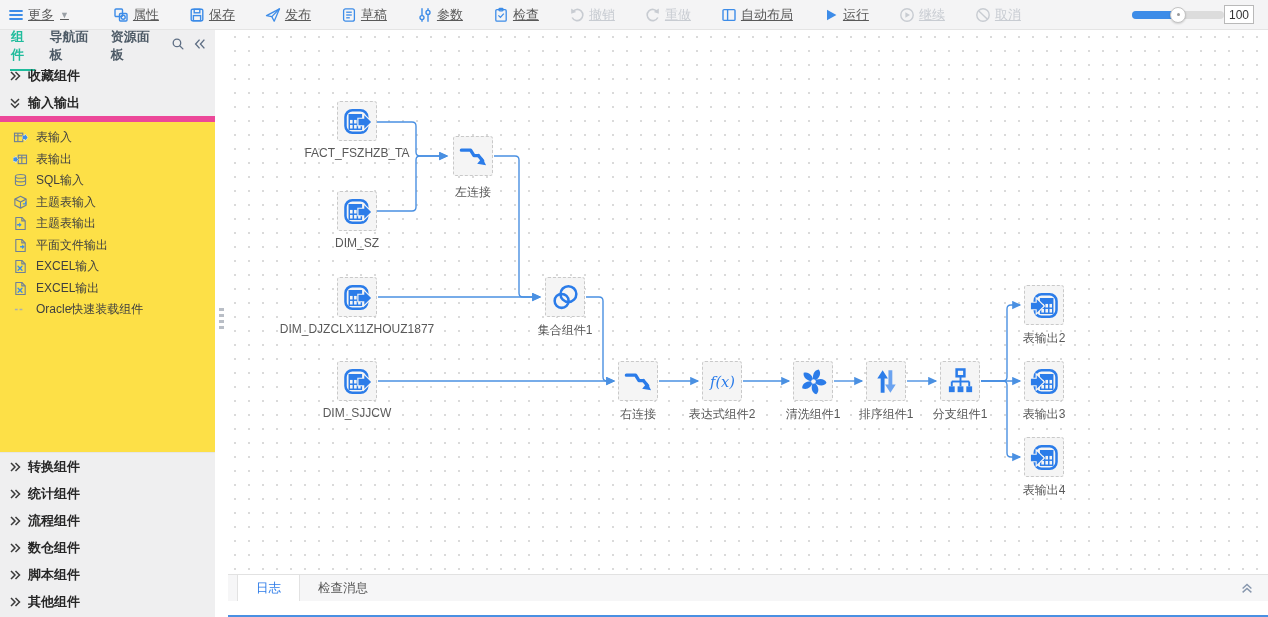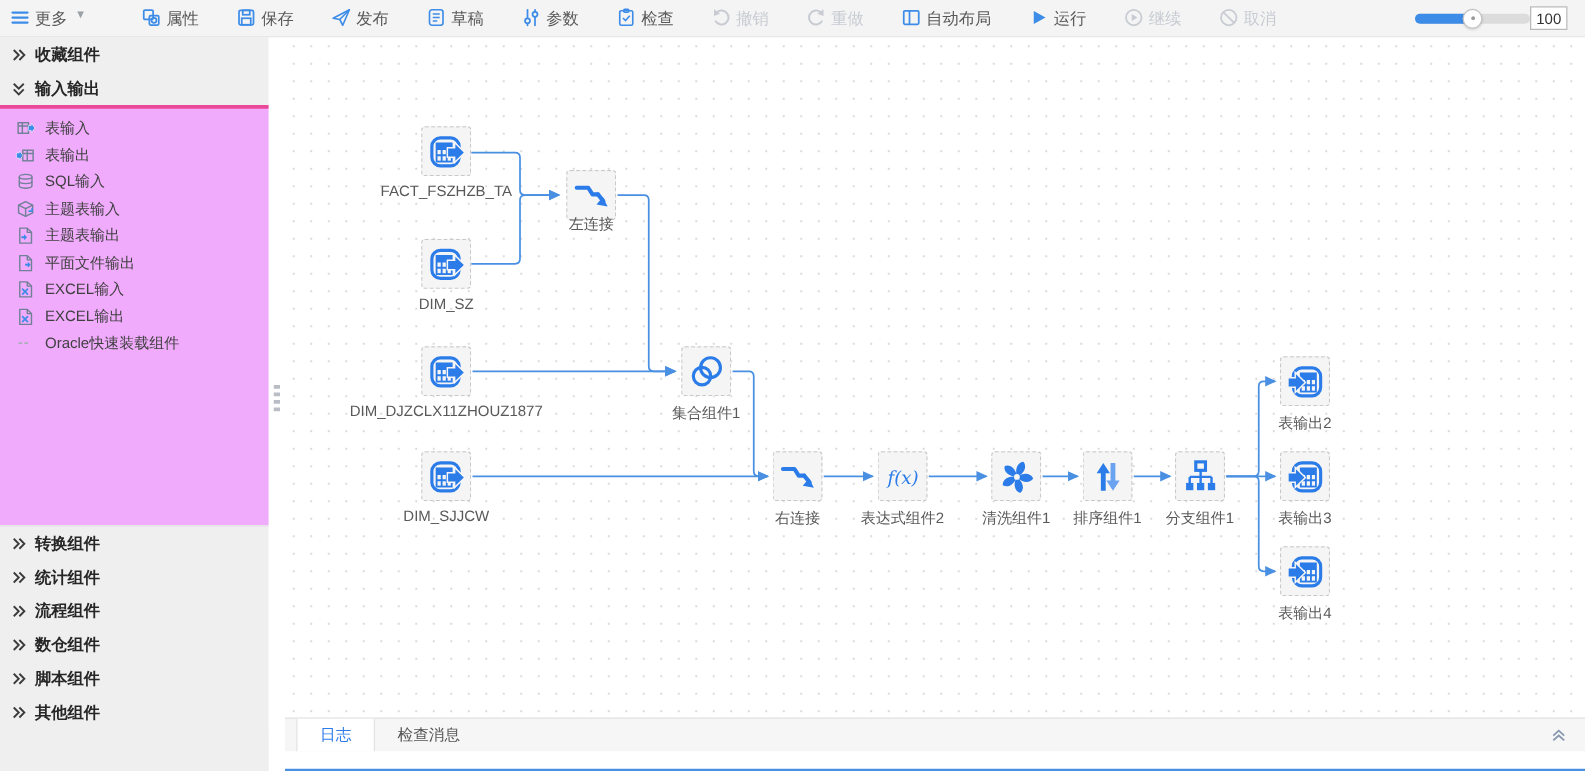--- a/index.html
+++ b/index.html
@@ -4,21 +4,21 @@
 <style>
   * { margin:0; padding:0; box-sizing:border-box; }
   html,body { background:#fff; }
   body { font-family:"Liberation Sans","DejaVu Sans",sans-serif; }
   #app { position:relative; width:1268px; height:617px; overflow:hidden; background:#fff; user-select:none; }
 
   
   #toolbar { position:absolute; left:0; top:0; width:1268px; height:30px;
     background:#f4f4f5; border-bottom:1px solid #e4e4e4; display:flex; align-items:center; }
   #toolbar-left { display:flex; align-items:center; height:100%; padding-left:8px; }
-  .tb-item { display:flex; align-items:flex-start; gap:4px; margin-right:30px; font-size:13px; color:#595959; cursor:pointer; white-space:nowrap; }
+  .tb-item { display:flex; align-items:center; gap:4px; margin-right:30px; font-size:13px; color:#595959; cursor:pointer; white-space:nowrap;text-decoration:underline; }
   .tb-item.first { margin-right:44px; }
   .tb-item.disabled { color:#c8ccd2; cursor:default; }
   .tb-item .icon { display:inline-flex; width:16px; height:16px; }
   .tb-item .icon svg { width:16px; height:16px; }
   .tb-caret { font-size:9px; color:#9aa0a6; margin-left:2px; }
   #toolbar-right { margin-left:auto; display:flex; align-items:center; gap:0; padding-right:14px; }
   #zoom-slider { position:relative; width:92px; height:8px; background:#dcdcdc; border-radius:4px; }
   #zoom-slider-fill { position:absolute; left:0; top:0; height:8px; width:46px; background:#3d8ce8; border-radius:4px; }
   #zoom-slider-handle { position:absolute; left:38px; top:-4px; width:16px; height:16px; background:#fff; border:1px solid #c3c3c3; border-radius:50%; box-shadow:0 1px 2px rgba(0,0,0,.15); }
   #zoom-slider-handle::after { content:""; position:absolute; left:5.5px; top:5.5px; width:3px; height:3px; border-radius:50%; background:#9a9a9a; }
@@ -29,21 +29,21 @@
   #side-tabs { height:32px; display:flex; align-items:center; padding-left:10px; background:#efeff0; }
   .side-tab { font-size:13px; font-weight:bold; color:#4d5a66; margin-right:14px; padding:7px 1px 5px; cursor:pointer; border-bottom:2px solid transparent; }
   .side-tab.active { color:#1fbc9c; border-bottom-color:#1fbc9c; }
   #side-tab-tools { margin-left:auto; display:flex; align-items:center; gap:8px; padding-right:8px; }
   #side-tab-tools svg { width:14px; height:14px; }
   .section-header { height:27px; display:flex; align-items:center; gap:7px; padding-left:9px; cursor:pointer; }
   .section-header .chev { display:inline-flex; width:12px; height:12px; }
   .section-header .chev svg { width:12px; height:12px; }
   .section-header .chev.open { transform:rotate(90deg); }
   .section-label { font-size:13px; font-weight:bold; color:#262626; }
-  #items-panel { background:#f0abfc; width:215px; height:337px; padding:5px 0 0 0; border-top:3px solid #ec4899; border-bottom:1px solid #e6e6e6; }
+  #items-panel { background:#fde047; width:215px; height:337px; padding:5px 0 0 0; border-top:6px solid #ec4899; border-bottom:1px solid #e6e6e6; }
   .comp-item { height:21.5px; display:flex; align-items:center; gap:8px; padding-left:13px; font-size:12px; color:#404040; cursor:pointer; }
   .comp-item .icon { display:inline-flex; width:15px; height:15px; }
   .comp-item .icon svg { width:15px; height:15px; }
 
   
   #v-splitter { position:absolute; left:215px; top:30px; width:13px; height:553px; background:#fff; cursor:col-resize; }
   #v-splitter .grip { position:absolute; left:4px; top:278px; display:flex; flex-direction:column; gap:3px; }
   #v-splitter .grip i { width:5px; height:3px; background:#b9bec6; display:block; }
   #h-splitter { position:absolute; left:228px; top:583px; width:1040px; height:7px; background:#ededee; cursor:row-resize; }
   #h-splitter .grip { position:absolute; left:50%; top:2px; transform:translateX(-50%); display:flex; gap:3px; }
@@ -224,20 +224,41 @@
     <div id="toolbar-right">
       <div id="zoom-slider">
         <div id="zoom-slider-fill"></div>
         <div id="zoom-slider-handle"></div>
       </div>
       <input id="zoom-input" value="100" style="">
     </div>
   </div>
 
   <div id="sidebar">
+    <div id="side-tabs">
+      <span id="side-tabs-list" style="display:flex;">
+          <span class="side-tab active">组件</span>
+          <span class="side-tab">导航面板</span>
+          <span class="side-tab">资源面板</span>
+        </span>
+      <span id="side-tab-tools">
+        <span>
+          <svg viewBox="0 0 16 16">
+              <circle cx="6.8" cy="6.8" r="4.3" fill="none" stroke="#5f6f85" stroke-width="1.5"></circle>
+              <line x1="10.2" y1="10.2" x2="13.6" y2="13.6" stroke="#5f6f85" stroke-width="1.5" stroke-linecap="round"></line>
+            </svg>
+        </span>
+        <span>
+          <svg viewBox="0 0 16 16">
+              <polyline points="7.5,3 3,8 7.5,13" fill="none" stroke="#5f6f85" stroke-width="1.6"></polyline>
+              <polyline points="13,3 8.5,8 13,13" fill="none" stroke="#5f6f85" stroke-width="1.6"></polyline>
+            </svg>
+        </span>
+      </span>
+    </div>
     <div id="sidebar-sections">
         <div class="section-header">
           <span class="chev">
             <svg viewBox="0 0 12 12">
               <g fill="none" stroke="#3b3b3b" stroke-width="1.5">
                 <polyline points="2,2 6,6 2,10"></polyline>
                 <polyline points="6.5,2 10.5,6 6.5,10"></polyline>
               </g>
             </svg>
           </span>
@@ -512,21 +533,21 @@
         <div class="node">
           <div class="node-box" style="left: 225px; top: 106px;">
             <span style="display: inline-flex;">
               <svg viewBox="0 0 32 32">
                 <path d="M3.5,9.5 H13 L16.5,15 H21" fill="none" stroke="#2b7ce9" stroke-width="3.4" stroke-linecap="round" stroke-linejoin="round"></path>
                 <path d="M21,15 L25.5,20.5" fill="none" stroke="#2b7ce9" stroke-width="3.4" stroke-linecap="round"></path>
                 <polygon points="29,25 19.8,23.4 25,17.2" fill="#2b7ce9"></polygon>
               </svg>
             </span>
           </div>
-          <div class="node-label" style="left: 245px; top: 141px;">左连接</div>
+          <div class="node-label" style="left: 245px; top: 154px;">左连接</div>
         </div>
         <div class="node">
           <div class="node-box" style="left: 109px; top: 247px;">
             <span style="display: inline-flex;">
               <svg viewBox="0 0 32 32">
                 <rect x="3.6" y="4.4" width="22.5" height="23.2" rx="7" fill="none" stroke="#2b7ce9" stroke-width="2.6"></rect>
                 <g fill="none" stroke="#2b7ce9" stroke-width="1.5">
                   <rect x="7.5" y="9" width="12.5" height="15"></rect>
                   <line x1="7.5" y1="13.6" x2="20" y2="13.6"></line>
                   <line x1="7.5" y1="18.8" x2="20" y2="18.8"></line>

